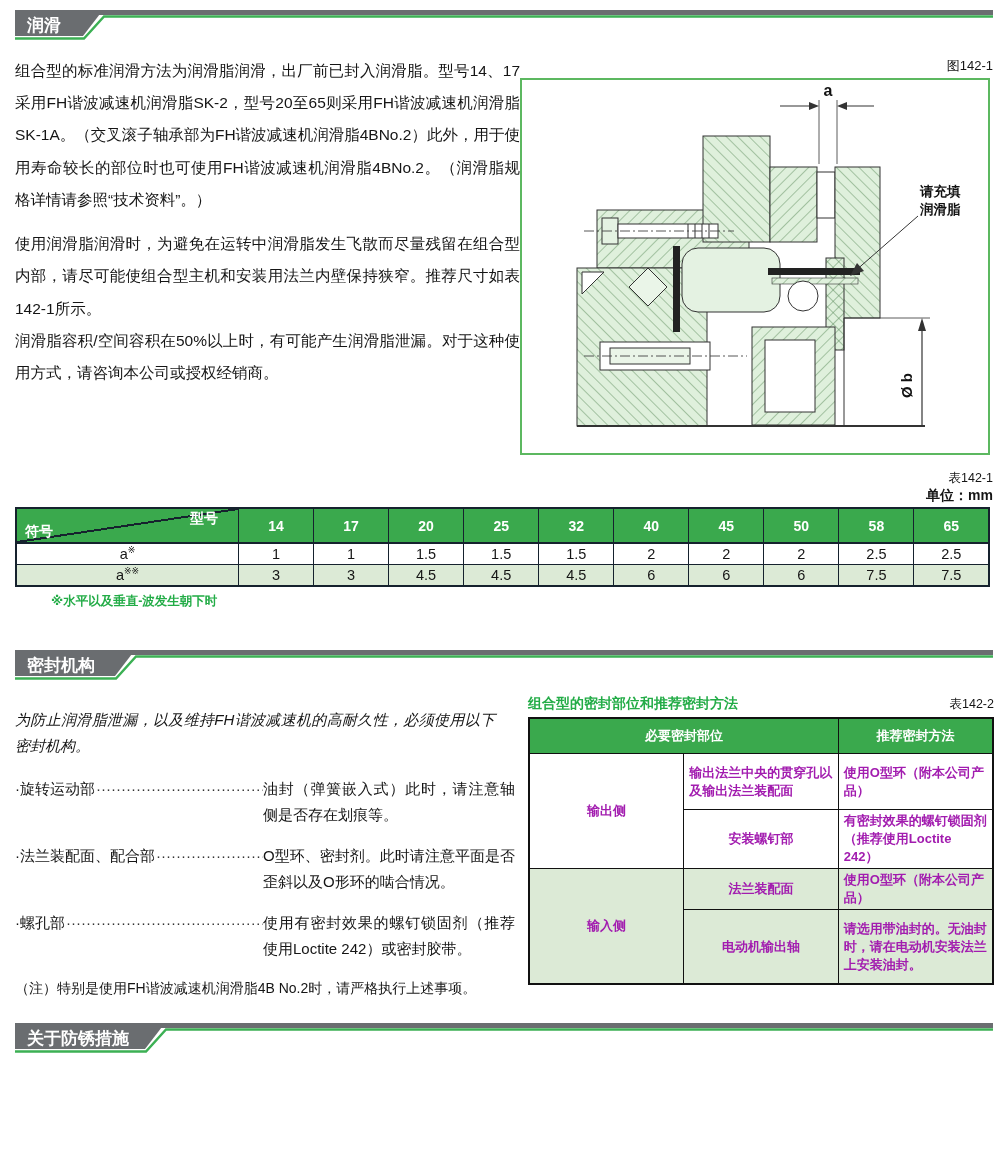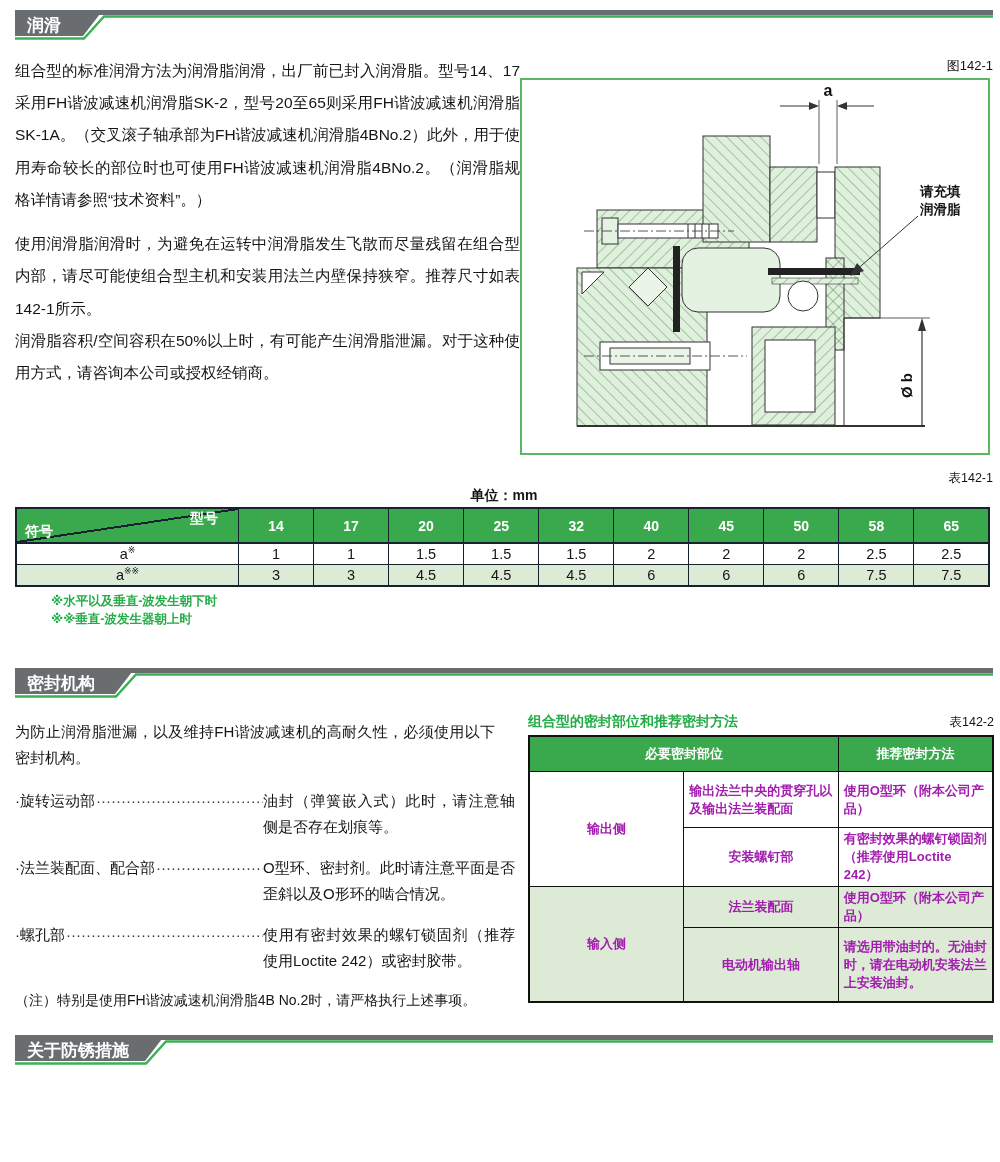--- a/index.html
+++ b/index.html
@@ -16,21 +16,21 @@
   .row1{display:flex;margin-top:14px;}
   .lube-text{width:505px;font-size:15.5px;line-height:2.08;text-align:justify;}
   .lube-text p{margin:0;}
   .lube-text p.gap{margin-top:12px;}
   .fig-col{width:473px;margin-left:0;}
   .fig-label{text-align:right;font-size:13px;margin:2px 0 3px 0;}
   .diagram-box{border:2px solid #5cb860;width:466px;height:373px;background:#fff;}
   
   .t1-labels{margin-top:16px;text-align:right;line-height:1.25;}
   .t1-label{font-size:12.5px;}
-  .t1-unit{font-size:14px;font-weight:bold;text-align:center;}
+  .t1-unit{font-size:14px;font-weight:bold;}
   table{border-collapse:collapse;}
   .t1{width:975px;margin-top:3px;table-layout:fixed;}
   .t1 th,.t1 td{border:1px solid #16222e;text-align:center;padding:0;}
   .t1{border:2px solid #16222e;}
   .t1 thead th{background:#3aa94d;color:#fff;font-size:14px;font-weight:bold;height:33px;border-bottom:2px solid #16222e;}
   .t1 tbody td{font-size:14.5px;height:20px;}
   .t1 tbody tr.alt td{background:#dcead6;}
   .t1 .diag{position:relative;width:221px;}
   .t1 .diag::after{content:"";position:absolute;inset:0;
      background:linear-gradient(to bottom right,transparent calc(50% - 1px),#16222e calc(50% - 1px),#16222e calc(50% + 1px),transparent calc(50% + 1px));}
@@ -39,21 +39,21 @@
   .t1 sup{font-size:9px;vertical-align:super;line-height:0;}
   .t1-notes{margin-top:5px;font-size:12.5px;font-weight:bold;color:#23ac47;line-height:1.45;margin-left:36px;}
   
   .other-notes{margin-top:30px;}
   .other-notes .on-title{font-size:15.5px;font-weight:bold;}
   .other-notes .on-body{font-size:14.5px;margin-top:4px;}
   
   .sec2{margin-top:40px;}
   .row2{display:flex;margin-top:14px;}
   .seal-left{width:500px;font-size:15px;line-height:1.7;}
-  .seal-intro{margin:6px 0 18px 0;width:480px;text-align:justify;}
+  .seal-intro{margin:12px 0 18px 0;width:480px;text-align:justify;font-style:italic;}
   .seal-item{display:flex;margin-bottom:16px;}
   .seal-term{white-space:nowrap;flex:0 0 auto;}
   .seal-leader{flex:1 1 auto;overflow:hidden;white-space:nowrap;padding:0 1px;color:#333;}
   .seal-desc{width:252px;flex:0 0 auto;text-align:justify;}
   .seal-note{margin-top:14px;font-size:14px;}
   .seal-right{width:466px;margin-left:13px;}
   .t2-titlebar{display:flex;align-items:flex-end;justify-content:space-between;margin-bottom:4px;}
   .t2-title{color:#23ac47;font-size:14px;font-weight:bold;}
   .t2-label{font-size:12.5px;}
   .t2{width:466px;border:2px solid #111;table-layout:fixed;}
@@ -229,21 +229,20 @@
         <td>6</td>
         <td>6</td>
         <td>7.5</td>
         <td>7.5</td>
       </tr>
     </tbody>
   </table>
 
   <div class="t1-notes">
     <div>※水平以及垂直-波发生朝下时</div>
-    <div>※※垂直-波发生器朝上时</div>
   </div>
 
 
   <svg class="sec-header sec2" width="978" height="31" viewBox="0 0 978 31">
     <rect x="0" y="0" width="978" height="5" fill="#6a6d70"></rect>
     <polygon points="0,0 120,0 100,26 0,26" fill="#6a6d70"></polygon>
     <polyline points="978,6.5 121,6.5 101,28.5 0,28.5" fill="none" stroke="#3cb054" stroke-width="2.4"></polyline>
     <text x="12" y="21">密封机构</text>
   </svg>
 

